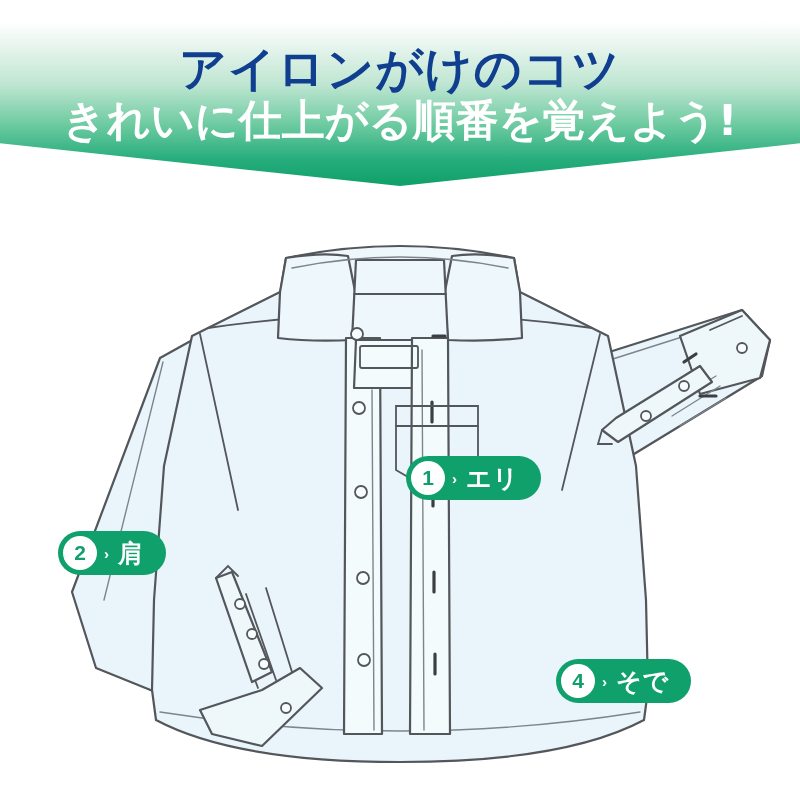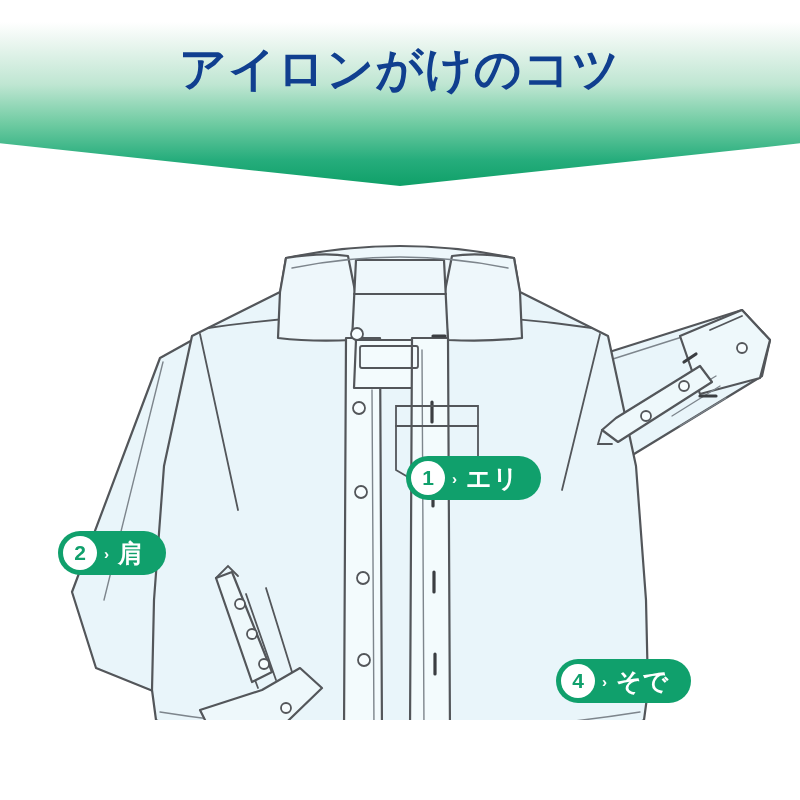--- a/index.html
+++ b/index.html
@@ -7,21 +7,21 @@
     margin: 0;
     padding: 0;
     background: #ffffff;
   }
   body {
     font-family: "Liberation Sans", "DejaVu Sans", sans-serif;
   }
   #page {
     position: relative;
     width: 800px;
-    height: 720px;
+    height: 800px;
     overflow: hidden;
     background: #ffffff;
   }
 
   
   #header-banner {
     position: absolute;
     left: 0;
     top: 22px;
     width: 800px;
@@ -131,20 +131,21 @@
   #callout-4 { left: 556px; top: 469px; }
 </style>
 </head>
 <body>
 
 <div id="page">
 
   <div id="header-banner"></div>
   <div id="header-text-wrap">
     <div id="main-title">アイロンがけのコツ</div>
+    <div id="sub-title">きれいに仕上がる順番を覚えよう!</div>
   </div>
 
   <div id="illustration">
 
     <svg id="shirt-svg" viewBox="0 0 800 610">
       <defs>
         <style>
           .body-fill   { fill:#e9f5fa; stroke:#53565a; stroke-width:2.2; stroke-linejoin:round; }
           .placket     { fill:#f3fbfd; stroke:#53565a; stroke-width:2.2; stroke-linejoin:round; }
           .collar-fill { fill:#eef7fb; stroke:#53565a; stroke-width:2.2; stroke-linejoin:round; }

